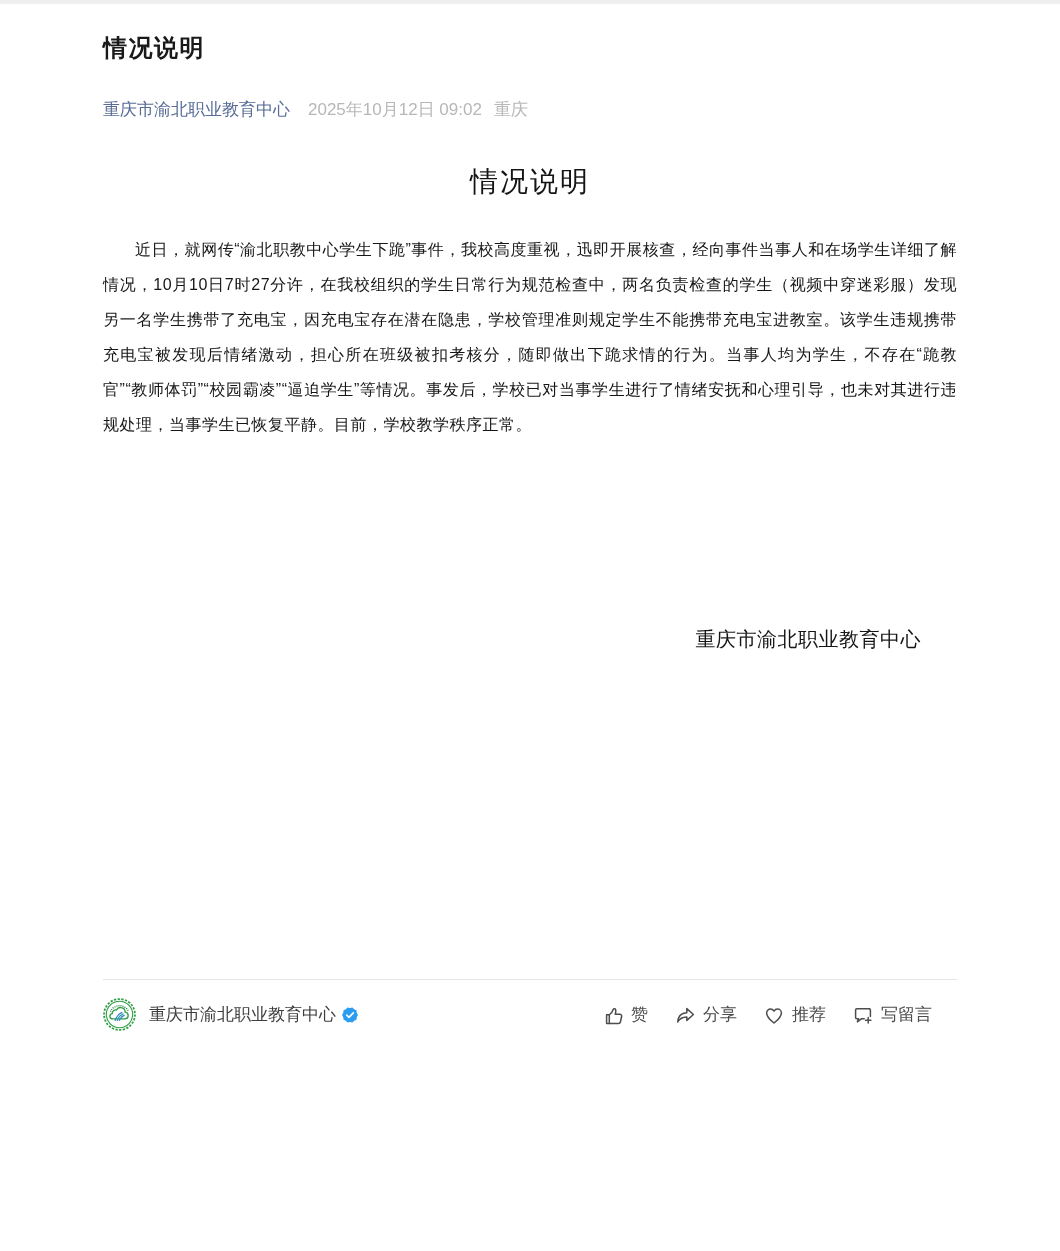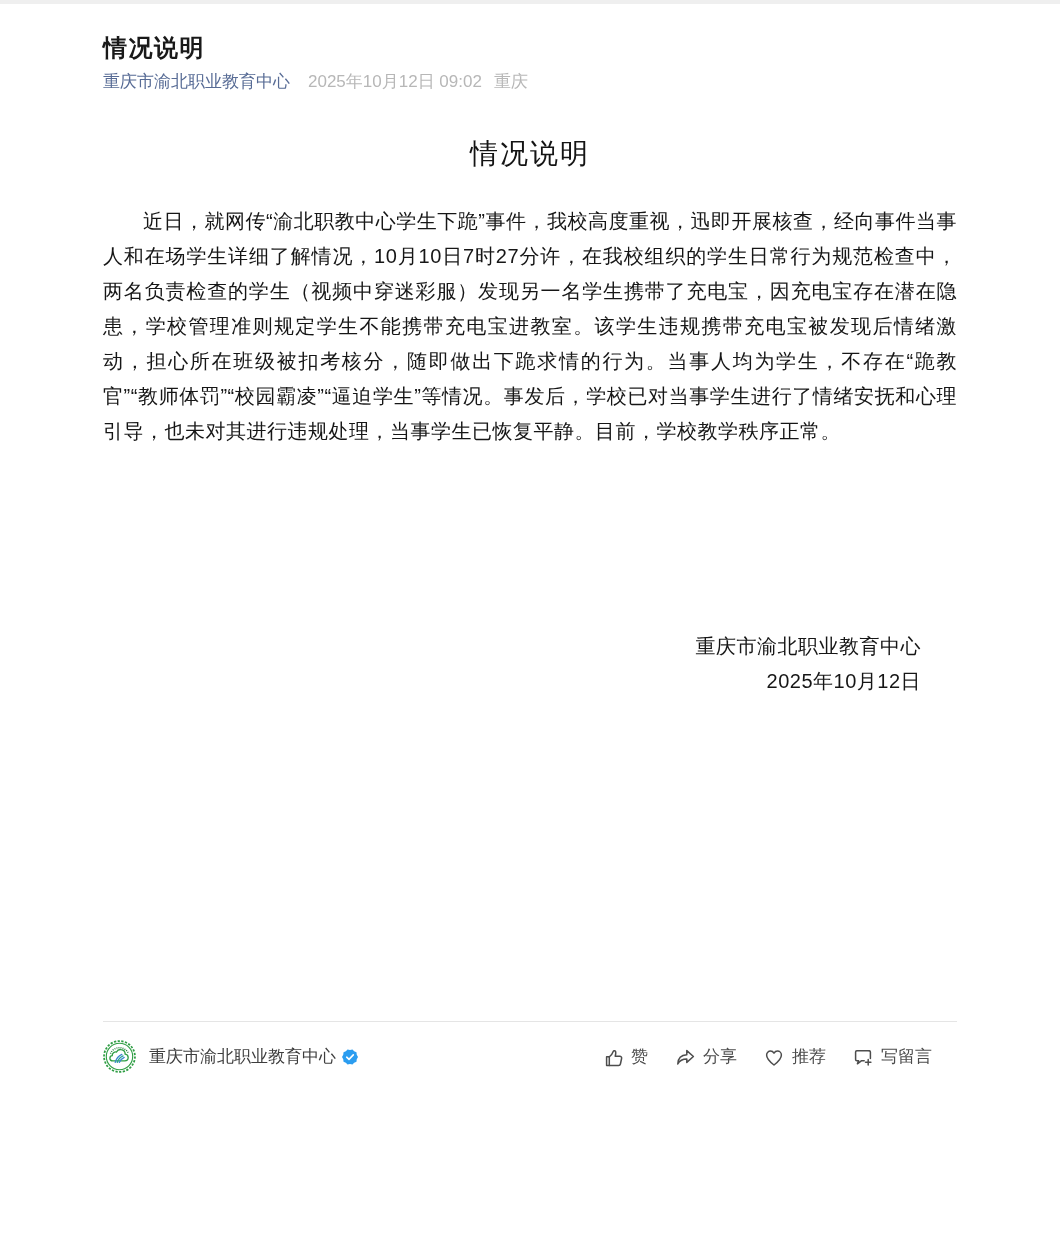--- a/index.html
+++ b/index.html
@@ -14,39 +14,39 @@
   .topbar { height: 4px; background: #efefef; }
   .content { padding: 0 103px; }
 
   .page-title {
     margin: 30px 0 0 0;
     font-size: 24px; line-height: 28px;
     font-weight: 700; color: #191919;
     letter-spacing: 1.5px;
   }
   .byline {
-    margin-top: 8px;
+    margin-top: 36px;
     font-size: 17px; line-height: 24px;
     white-space: nowrap;
   }
   .byline .account { color: #576b95; margin-right: 18px; cursor: pointer; }
   .byline .meta { color: #b7b7b7; }
   .byline .loc { margin-left: 12px; }
 
   .doc-heading {
     margin-top: 40px;
     font-size: 28px; line-height: 40px;
     font-weight: 400; color: #141414;
     text-align: center; letter-spacing: 2px;
   }
 
   .body-text { margin-top: 30px; }
   .body-text p {
     margin: 0;
-    font-size: 20px; line-height: 35px;
+    font-size: 16px; line-height: 35px;
     letter-spacing: 0.5px;
     color: #161616;
     text-align: justify;
     text-indent: 2em;
   }
 
   .signature {
     margin-top: 180px;
     padding-right: 36px;
     text-align: right;
@@ -99,21 +99,20 @@
   </div>
 
   <div class="doc-heading">情况说明</div>
 
   <div class="body-text">
     <p>近日，就网传“渝北职教中心学生下跪”事件，我校高度重视，迅即开展核查，经向事件当事人和在场学生详细了解情况，10月10日7时27分许，在我校组织的学生日常行为规范检查中，两名负责检查的学生（视频中穿迷彩服）发现另一名学生携带了充电宝，因充电宝存在潜在隐患，学校管理准则规定学生不能携带充电宝进教室。该学生违规携带充电宝被发现后情绪激动，担心所在班级被扣考核分，随即做出下跪求情的行为。当事人均为学生，不存在“跪教官”“教师体罚”“校园霸凌”“逼迫学生”等情况。事发后，学校已对当事学生进行了情绪安抚和心理引导，也未对其进行违规处理，当事学生已恢复平静。目前，学校教学秩序正常。</p>
   </div>
 
   <div class="signature">
     <div>重庆市渝北职业教育中心</div>
-    <div>2025年10月12日</div>
   </div>
 
   <hr class="divider">
 
   <div class="footer">
 
     <div class="footer-left">
       <svg class="footer-logo" viewBox="0 0 32 32">
         <circle cx="16" cy="16" r="15" fill="#ffffff" stroke="#2f9e44" stroke-width="1.7" stroke-dasharray="2.2 1.4"></circle>
         <circle cx="16" cy="16" r="12.8" fill="#ffffff" stroke="#2f9e44" stroke-width="1.1"></circle>

